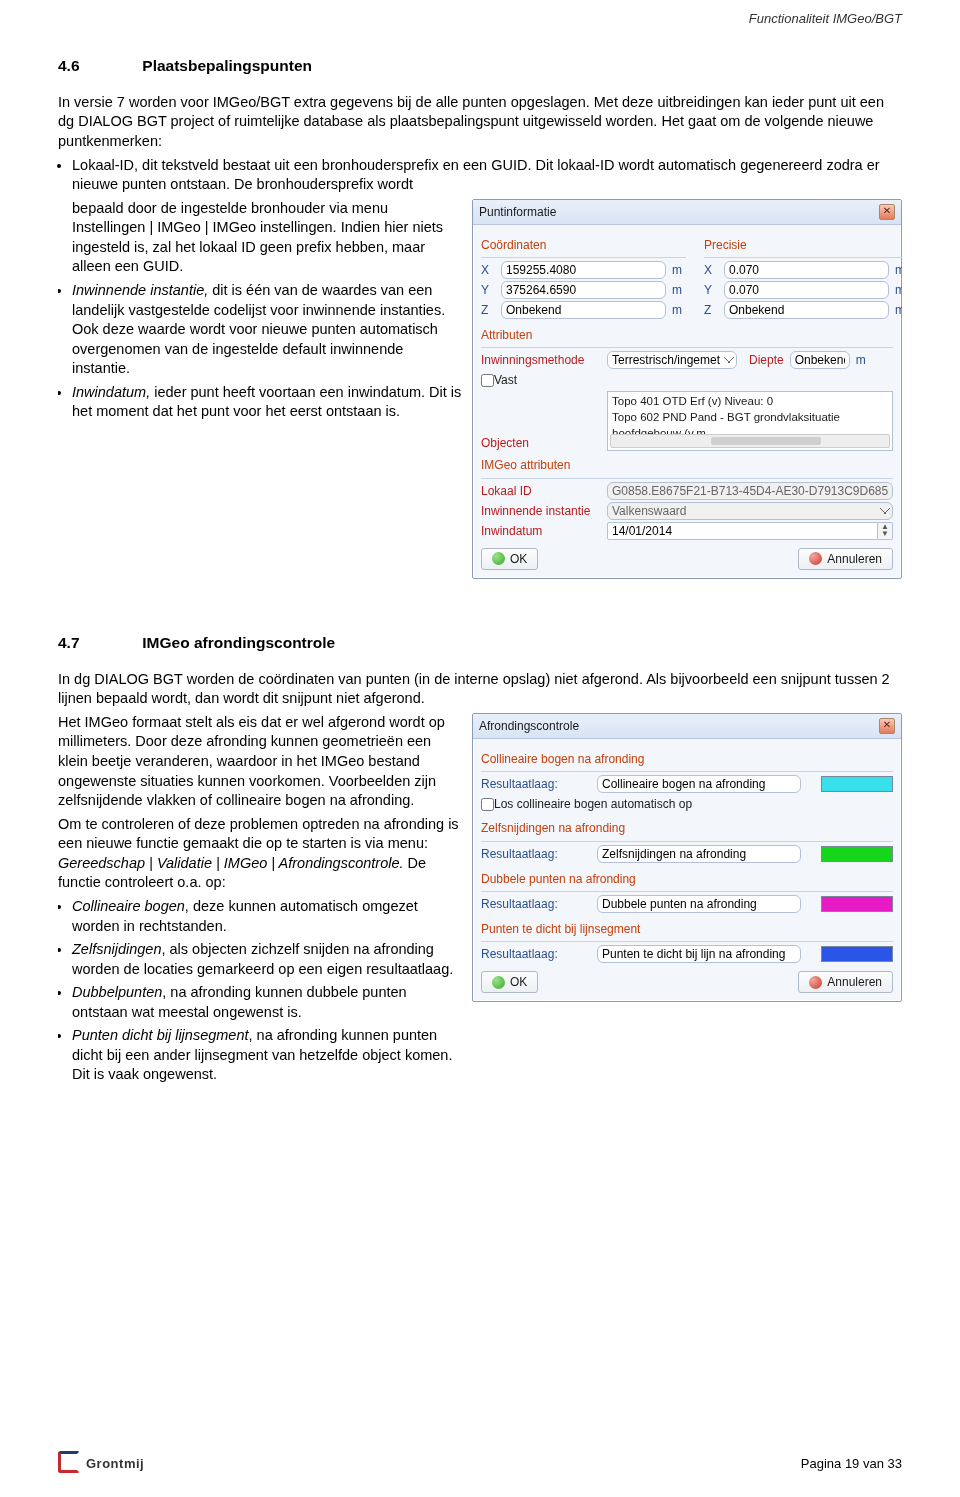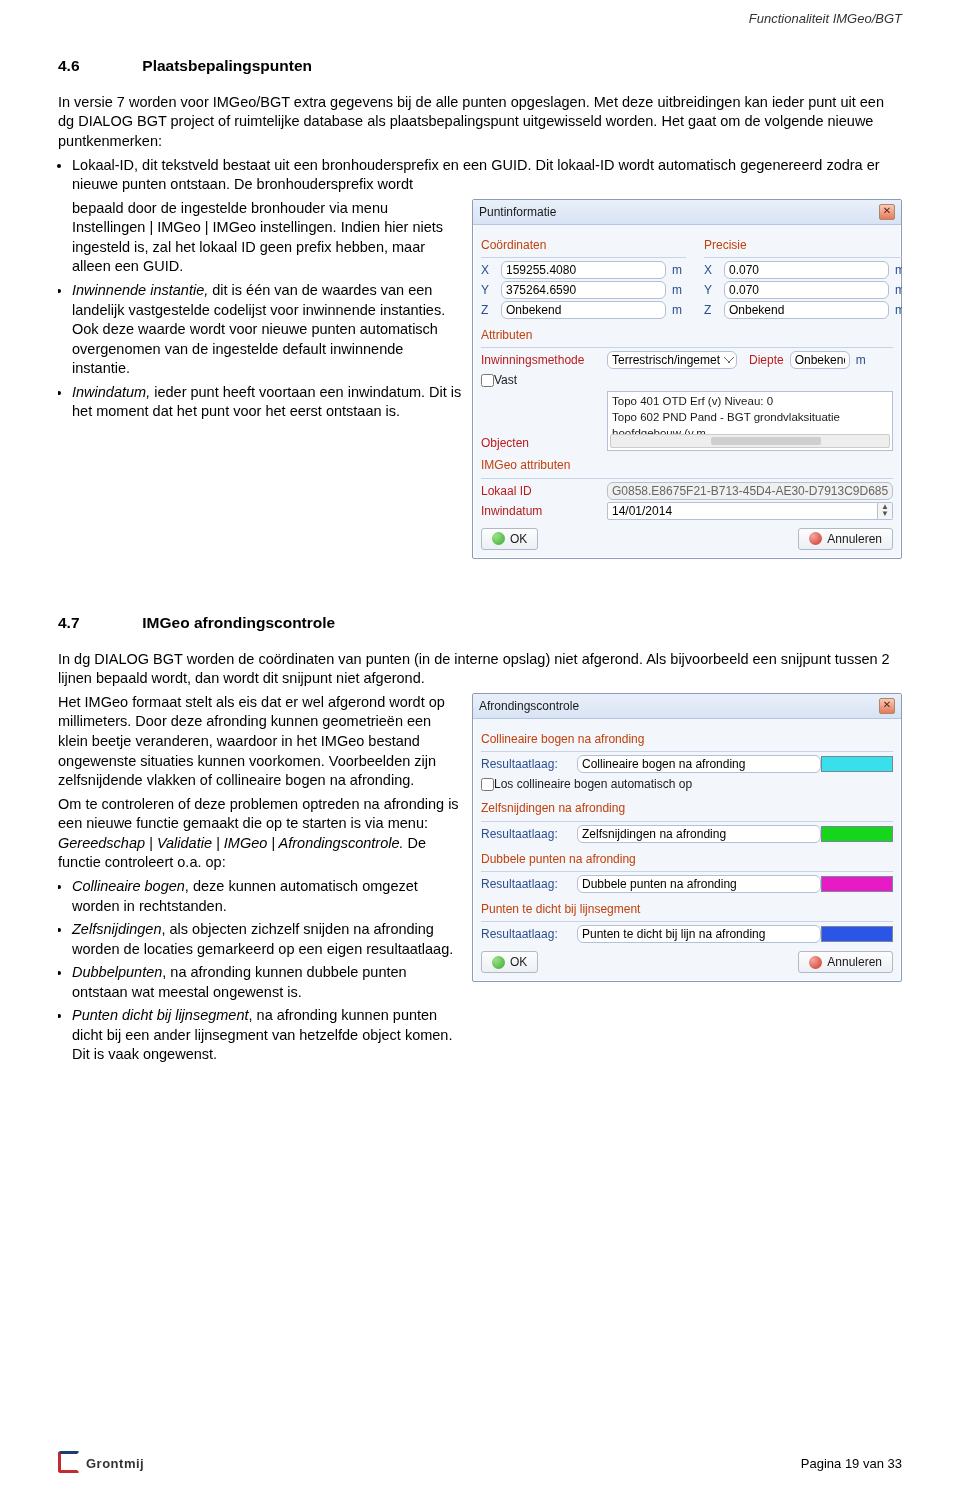--- a/index.html
+++ b/index.html
@@ -41,21 +41,21 @@
   .btnbar{display:flex;justify-content:space-between;align-items:center;margin-top:8px}
   .btn{display:inline-flex;align-items:center;gap:5px;border:1px solid #b0b9c8;border-radius:3px;background:linear-gradient(#fdfdfd,#eceff4);padding:2px 10px;font-size:12px;cursor:default}
   .btn .ic{width:13px;height:13px;display:inline-block;border-radius:50%}
   .ic-ok{background:radial-gradient(circle at 30% 30%,#9be28a,#3aaa2e)}
   .ic-x{background:radial-gradient(circle at 30% 30%,#f6a7a1,#c93626)}
   .swatch{width:70px;height:14px;border:1px solid #7a879b}
   .sw-cyan{background:#37e0ea}
   .sw-green{background:#16d61c}
   .sw-mag{background:#e61bc5}
   .sw-blue{background:#2b55e6}
-  .af .row{gap:0}
+  .af .row{gap:20px}
   .af .lbla{width:96px;color:#2a4f8f;white-space:nowrap}
   .spin{display:flex}
   .spin .inp{border-radius:2px 0 0 2px}
   .spin .arrows{display:flex;flex-direction:column;border:1px solid #b3c0d6;border-left:none;border-radius:0 2px 2px 0}
   .spin .arrows span{font-size:8px;line-height:7px;padding:0 3px;color:#555;background:#f4f4f4}
   .sel.drop{padding-right:14px;background-image:linear-gradient(45deg,transparent 45%,#666 50%,transparent 55%),linear-gradient(-45deg,transparent 45%,#666 50%,transparent 55%);background-position:right 6px center,right 2px center;background-size:6px 6px;background-repeat:no-repeat}
 
   .footer{position:absolute;left:58px;right:58px;bottom:24px;display:flex;justify-content:space-between;align-items:flex-end;font-size:13px}
   .logo{display:flex;align-items:flex-end;gap:6px;font-weight:bold;letter-spacing:.5px;color:#333}
   .logo .g{width:22px;height:22px;position:relative}
@@ -157,20 +157,24 @@
             <div class="hscroll">
                   <span class="thumb"></span>
                 </div>
           </div>
         </div>
 
         <div class="grp-h">IMGeo attributen</div>
         <div class="row">
               <span class="lbl" style="width:120px">Lokaal ID</span>
               <input class="inp fl" disabled="" value="G0858.E8675F21-B713-45D4-AE30-D7913C9D6857" style="">
+            </div>
+        <div class="row">
+              <span class="lbl" style="width:120px">Inwinnende instantie</span>
+              <input class="inp sel drop fl" disabled="" value="Valkenswaard" style="">
             </div>
         <div class="row">
               <span class="lbl" style="width:120px">Inwindatum</span>
           <div class="spin" style="flex:1">
                 <input class="inp fl" value="14/01/2014" style="">
                 <div class="arrows">
                   <span>▲</span>
                   <span>▼</span>
                 </div>
               </div>

